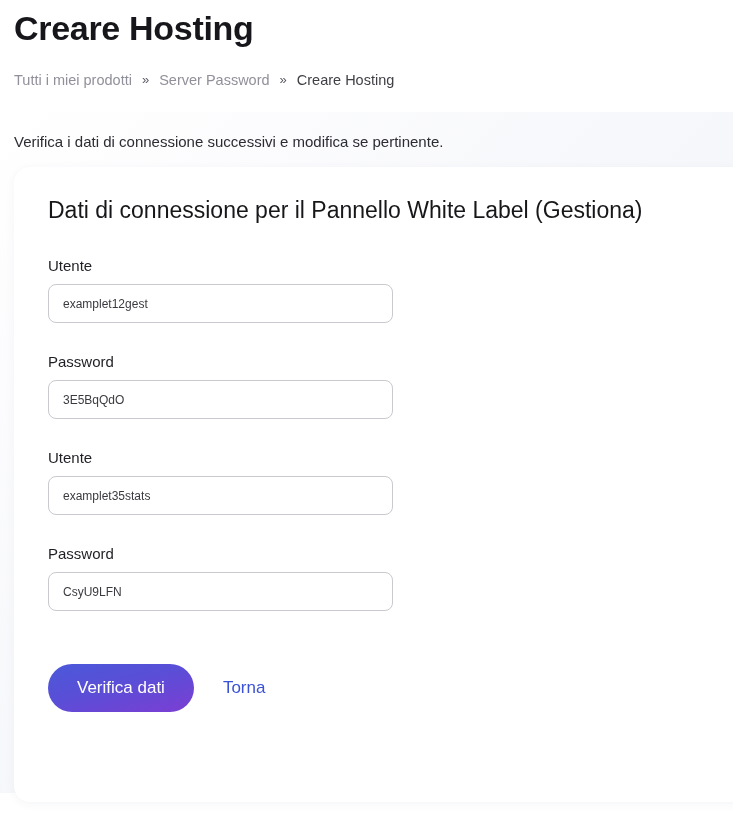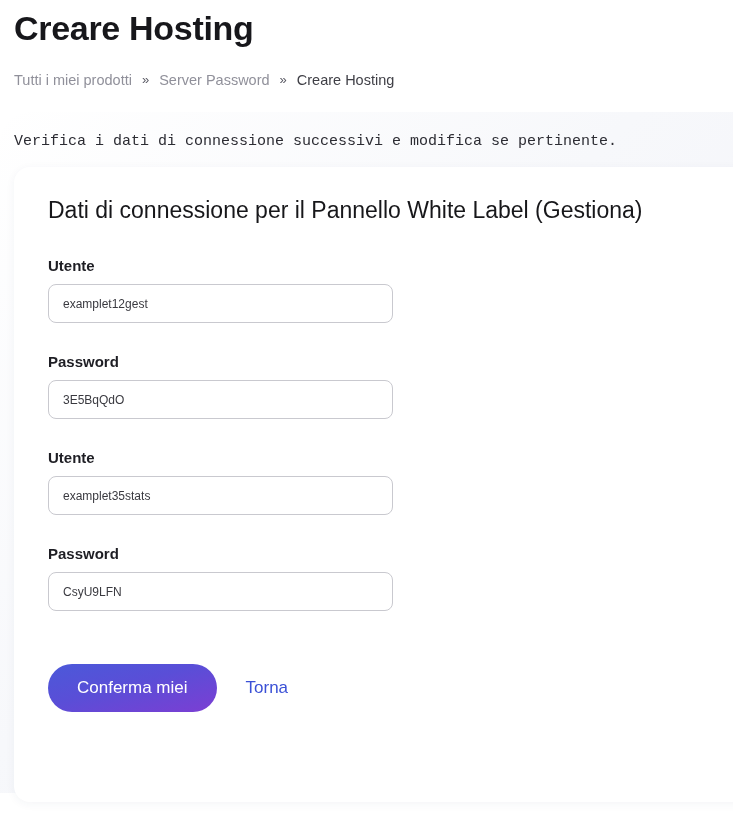--- a/index.html
+++ b/index.html
@@ -37,21 +37,20 @@
   .panel-bg {
     margin-top: 24px;
     height: 681px;
     border-top-left-radius: 30px;
     background: linear-gradient(135deg, #ffffff 0%, #f7f8fb 45%, #f1f2f8 100%);
   }
   .page-description {
     padding: 21px 14px 17px 14px;
     font-size: 15px;
     color: #2c2c33;
-    font-family: Liberation Mono, monospace;
   }
 
   
   .card {
     margin-left: 14px;
     margin-right: -26px;
     border-radius: 16px;
     background: #ffffff;
     box-shadow: 0 2px 10px rgba(40,50,90,0.05);
     padding: 29px 34px 20px 34px;
@@ -62,21 +61,21 @@
     font-weight: 500;
     color: #17171a;
     line-height: 1.3;
   }
   .section-heading + .form-group { margin-top: 31px; }
   .form-group + .form-group { margin-top: 30px; }
   .form-group + .section-heading { margin-top: 38px; }
   .field-label {
     display: block;
     font-size: 15px;
-    font-weight: 700;
+    font-weight: 400;
     color: #1e1e24;
     margin-bottom: 10px;
   }
   .text-input {
     width: 345px;
     height: 39px;
     border: 1px solid #c9c9cf;
     border-radius: 8px;
     padding: 0 14px;
     font-family: "Liberation Sans", sans-serif;
@@ -151,18 +150,18 @@
       <label class="field-label">Utente</label>
       <input class="text-input" type="text" value="examplet35stats" style="">
     </div>
 
     <div class="form-group">
       <label class="field-label">Password</label>
       <input class="text-input" type="text" value="CsyU9LFN" style="">
     </div>
 
     <div class="actions">
-      <button class="btn-confirm">Conferma miei</button>
+      <button class="btn-confirm">Verifica dati</button>
       <a class="link-back">Torna</a>
     </div>
 
   </div>
 </section>
 
 </body></html>

